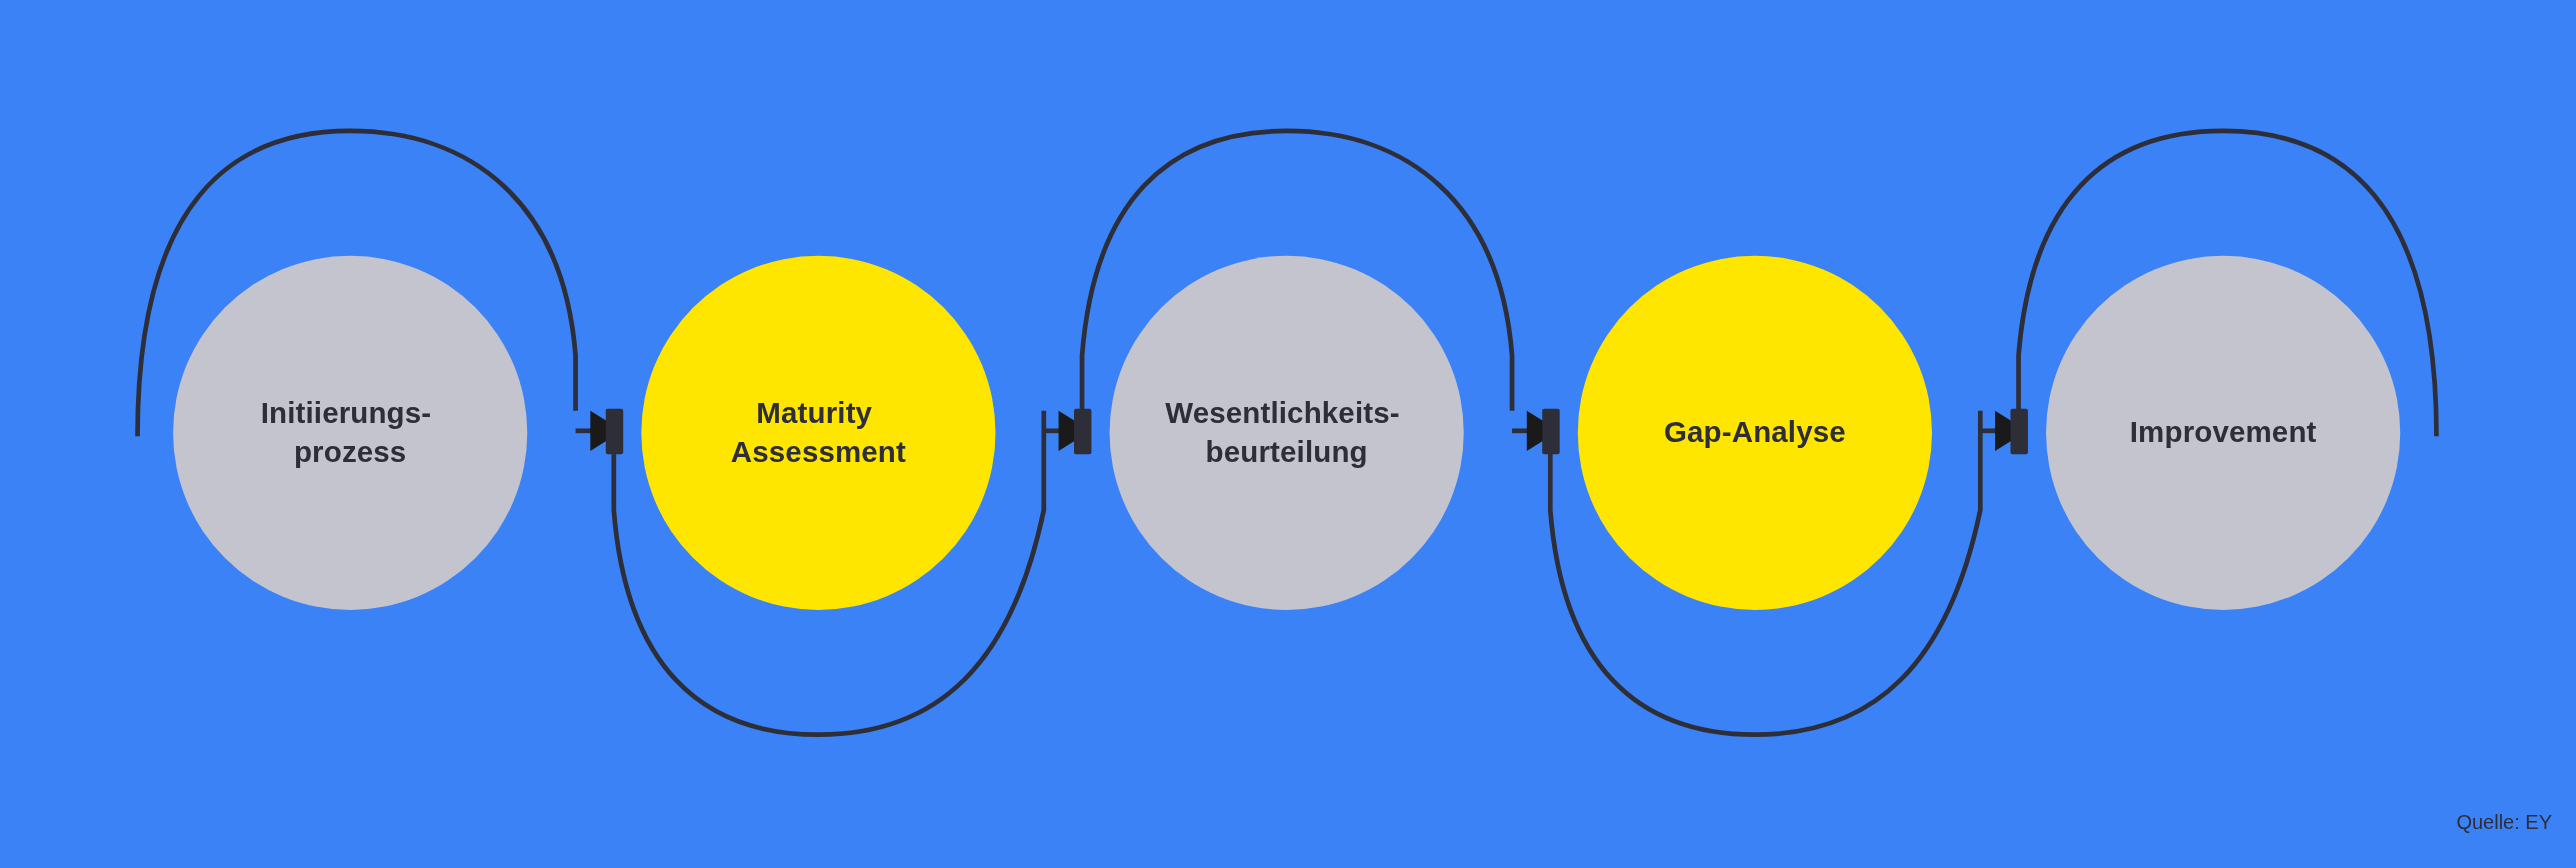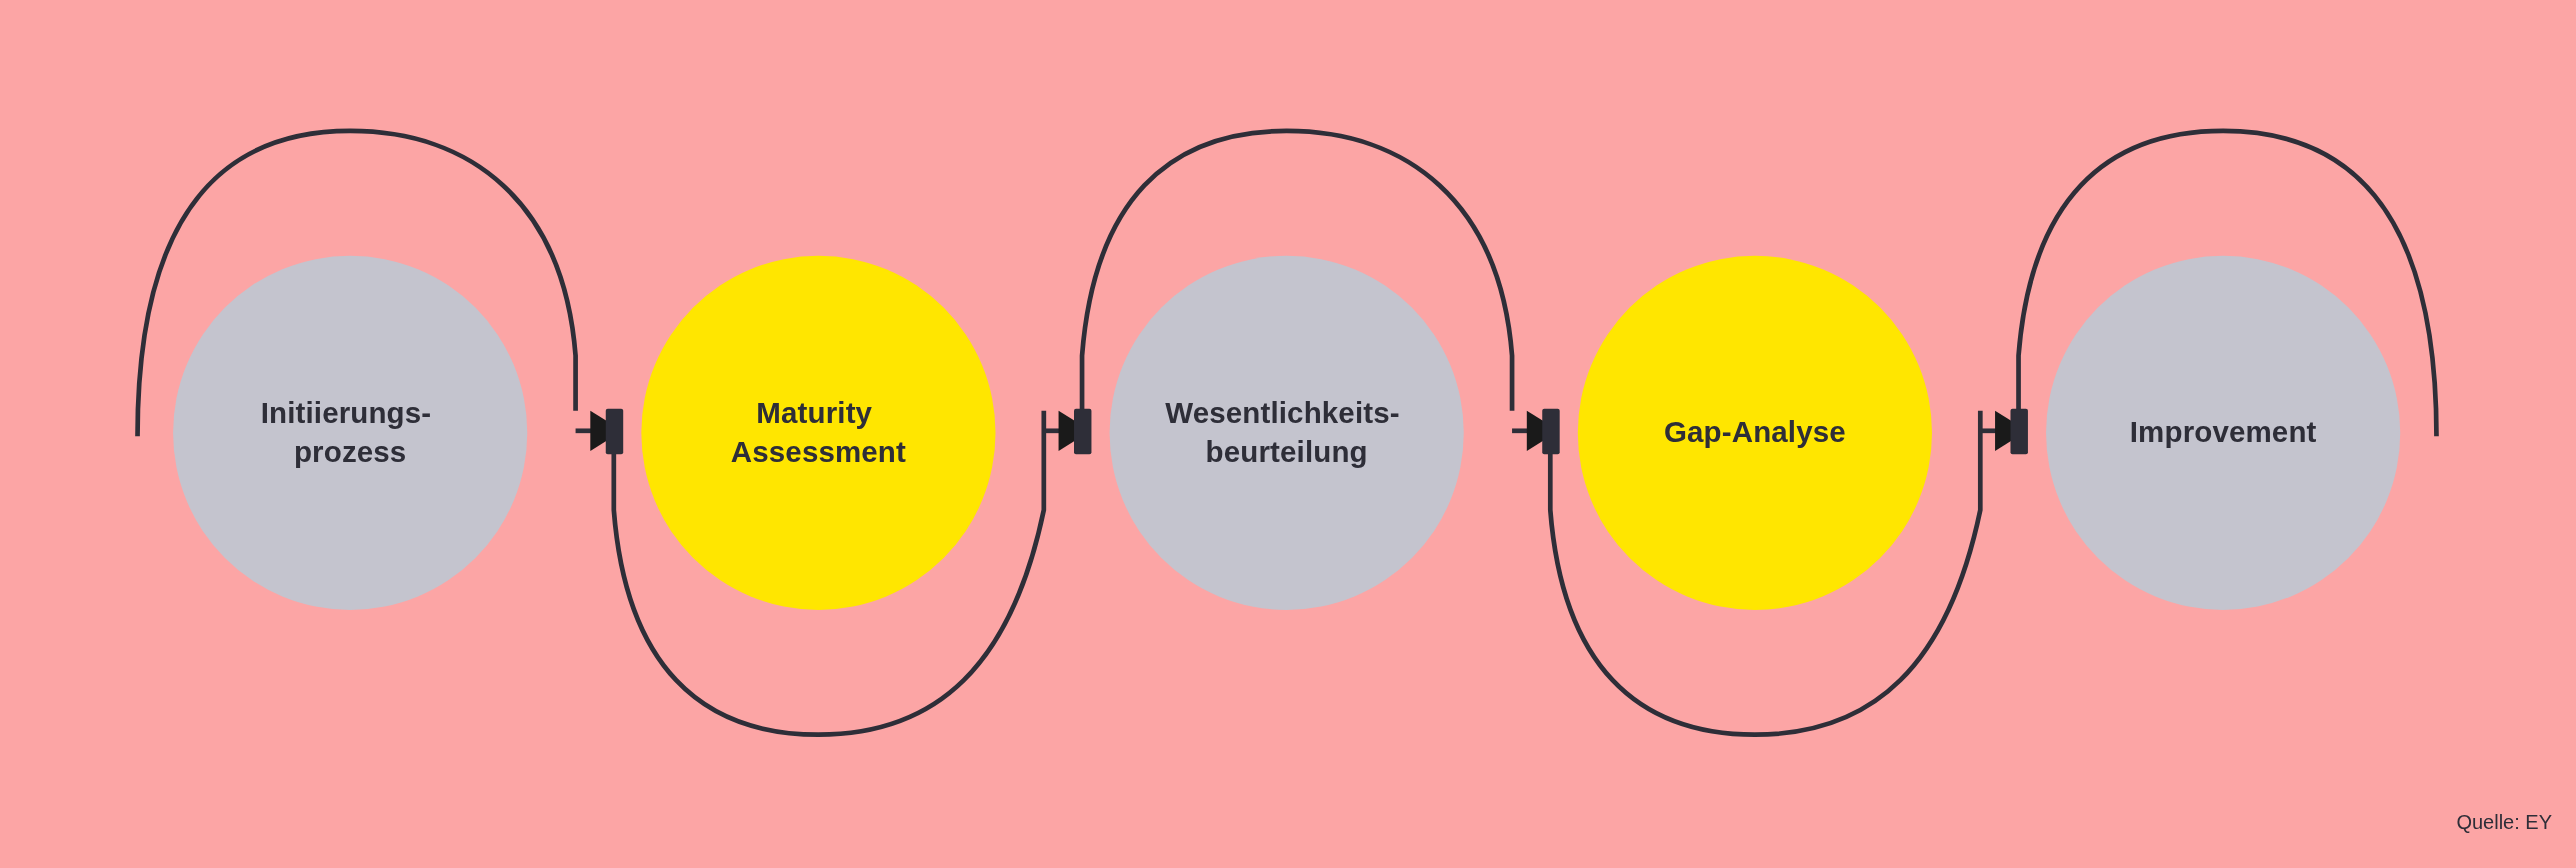--- a/index.html
+++ b/index.html
@@ -11,21 +11,21 @@
     width: 2576px;
     height: 869px;
     font-family: "Liberation Sans", sans-serif;
     overflow: hidden;
     position: relative;
   }
   #diagram-root {
     position: relative;
     width: 2576px;
     height: 869px;
-    background: #fca5a5;
+    background: #3b82f6;
   }
   #flow-svg {
     position: absolute;
     left: 0;
     top: 0;
     width: 2576px;
     height: 869px;
     display: block;
   }
   .node-label {

